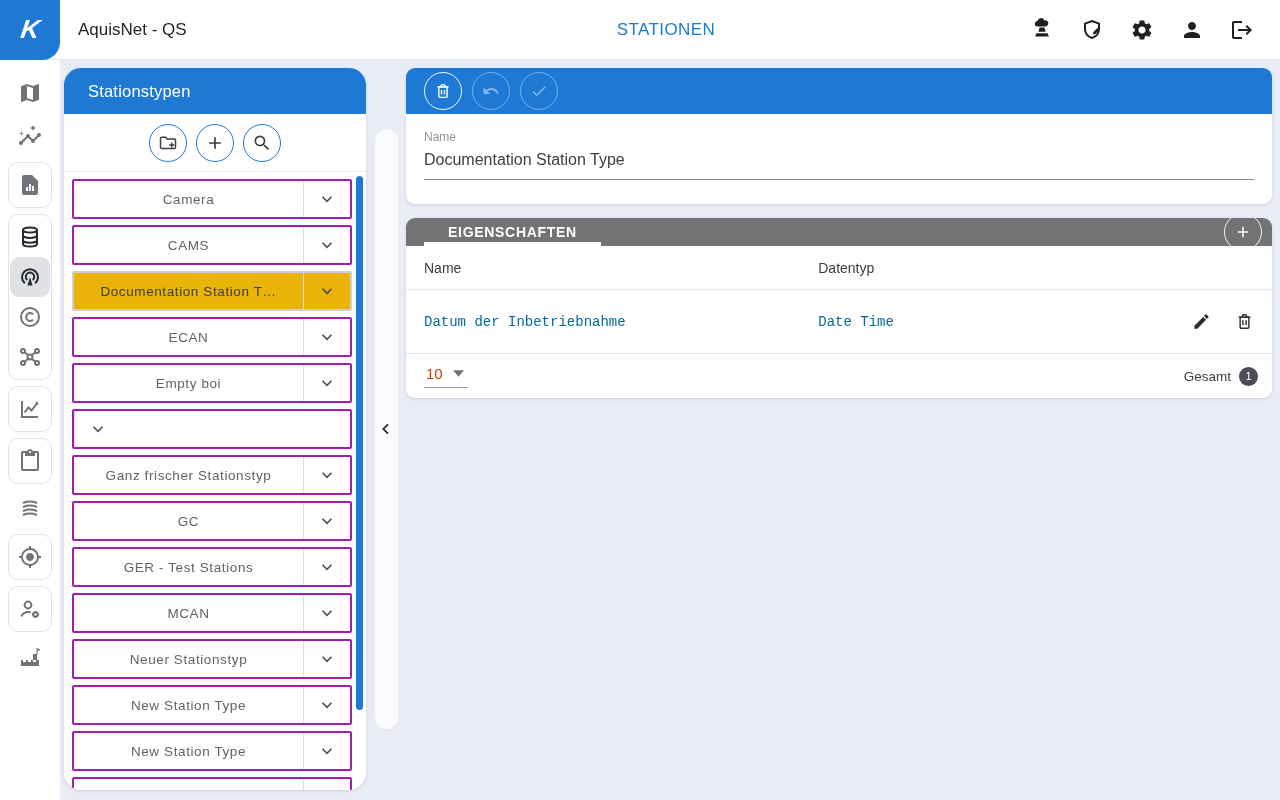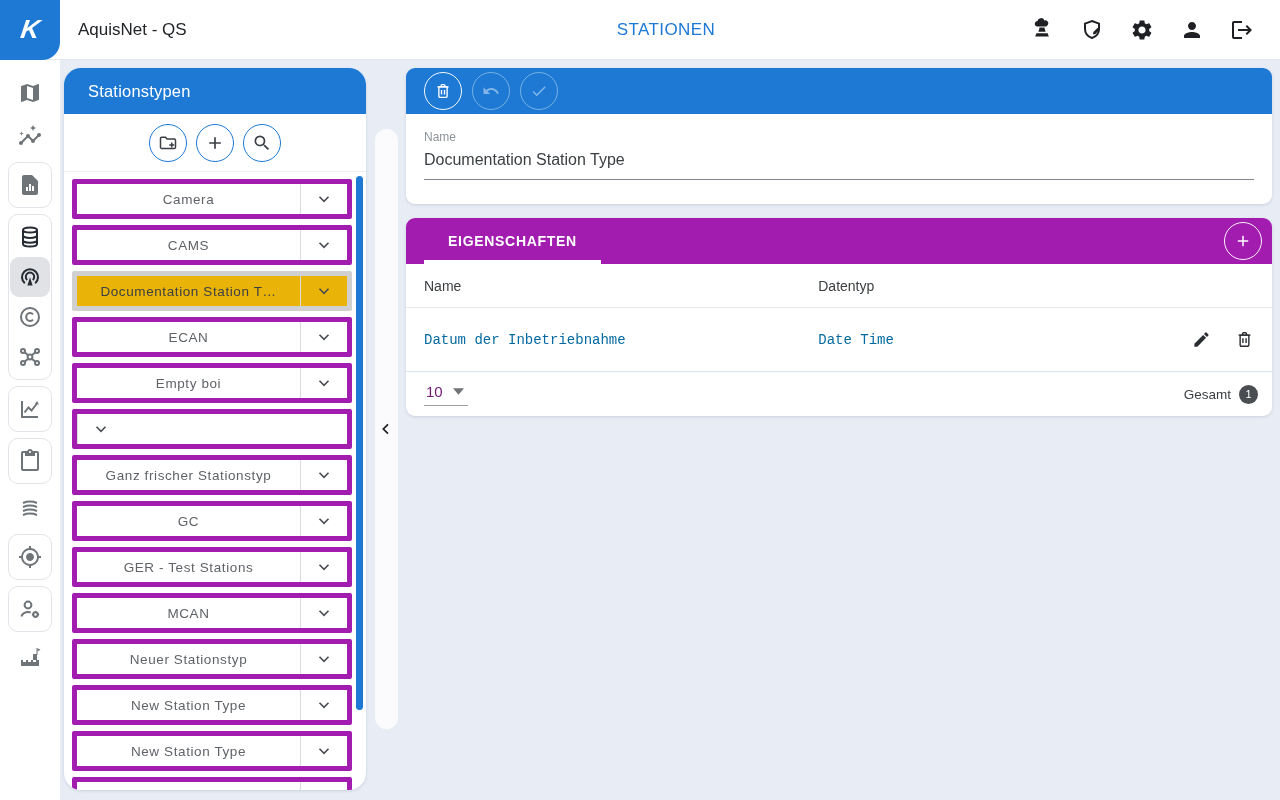--- a/index.html
+++ b/index.html
@@ -28,21 +28,21 @@
 
   .content { flex:1; display:flex; padding:8px 8px 10px 4px; }
 
   
   .left-panel { width:302px; background:#fff; border-radius:17px; box-shadow:0 1px 3px rgba(25,40,80,.14); display:flex; flex-direction:column; overflow:hidden; flex:0 0 auto; height:722px; }
   .panel-header { background:#1d79d4; color:#fff; height:46px; display:flex; align-items:center; padding-left:24px; font-size:16.5px; font-weight:500; letter-spacing:.2px; flex:0 0 auto; }
   .panel-toolbar { display:flex; justify-content:center; align-items:center; gap:9px; padding:10px 0 9px; border-bottom:1px solid #eceef2; flex:0 0 auto; }
   .round-btn { width:38px; height:38px; border-radius:50%; border:1px solid #1d79d4; background:#fff; display:flex; align-items:center; justify-content:center; color:#3a3f45; cursor:pointer; }
   .round-btn svg { width:20px; height:20px; }
   .type-list { position:relative; flex:1; padding:7px 14px 0 8px; overflow:hidden; }
-  .type-item { height:40px; border:5px solid #a21caf; border-radius:2px; background:#fff; display:flex; margin-bottom:6px; cursor:pointer;text-align:center; }
+  .type-item { height:40px; border:2px solid #a21caf; border-radius:2px; background:#fff; display:flex; margin-bottom:6px; cursor:pointer;text-align:center; }
   .type-item-label { flex:1; display:flex; align-items:center; justify-content:center; font-size:13.5px; color:#5f6368; letter-spacing:.6px; white-space:nowrap; overflow:hidden; }
   .type-item-expand { width:47px; border-left:1px solid #dadce0; display:flex; align-items:center; justify-content:center; color:#4a4d52; cursor:pointer; }
   .type-item-expand svg { width:18px; height:18px; }
   .type-item.selected { background:#eab308; border-color:#d0d0d0; }
   .type-item.selected .type-item-label { color:#3c4043; }
   .list-scrollbar { position:absolute; top:4px; right:3px; width:7px; height:534px; background:#1d79d4; border-radius:4px; cursor:grab; }
 
   
   .handle-col { width:40px; display:flex; align-items:center; justify-content:center; flex:0 0 auto; }
   .handle { width:23px; height:600px; background:rgba(255,255,255,.8); border-radius:12px; display:flex; align-items:center; justify-content:center; cursor:pointer; }
@@ -55,35 +55,35 @@
   .card-title { font-size:16px; font-weight:500; letter-spacing:.2px; flex:1; }
   .hdr-actions { display:flex; gap:10px; align-items:center; }
   .circle-btn { width:38px; height:38px; border-radius:50%; border:1.5px solid rgba(255,255,255,.95); background:transparent; color:#fff; display:flex; align-items:center; justify-content:center; cursor:pointer; }
   .circle-btn svg { width:18px; height:18px; }
   .circle-btn.disabled { border-color:rgba(255,255,255,.4); color:rgba(255,255,255,.45); }
   .card-body { padding:16px 18px 24px; }
   .field-label { font-size:12px; color:#8f949b; margin-bottom:5px; }
   .name-input { width:100%; border:none; border-bottom:1px solid #82868d; font-size:16px; color:#3c4043; padding:2px 0 10px; outline:none; background:transparent; font-family:"Liberation Sans", sans-serif; }
 
   
-  .tabbar { background:#a21caf; height:46px; display:flex; align-items:stretch; padding:0 10px 0 18px; }
+  .tabbar { background:#737373; height:28px; display:flex; align-items:stretch; padding:0 10px 0 18px; }
   .tab { position:relative; display:flex; align-items:center; padding:0 24px; font-size:14px; font-weight:bold; letter-spacing:.7px; color:rgba(255,255,255,.72); cursor:pointer; }
   .tab.active { color:#fff; }
   .tab.active::after { content:""; position:absolute; left:0; right:0; bottom:0; height:4px; background:#fff; }
   .tab-spacer { flex:1; }
   .tabbar .hdr-actions { align-self:center; }
 
   .prop-table { }
   .trow { display:grid; grid-template-columns:47.5% 1fr 120px; align-items:center; padding:0 18px; }
   .trow.head { height:44px; border-bottom:1px solid #e8eaed; font-size:14px; color:#3c4043; }
   .trow.data { height:64px; border-bottom:1px solid #d9e5f3; font-size:14px; color:#0369a1;font-family:Liberation Mono, monospace; }
   .row-actions { display:flex; justify-content:flex-end; gap:24px; color:#2a2e33; }
   .row-actions svg { width:19px; height:19px; cursor:pointer; }
   .tfoot { height:44px; display:flex; align-items:center; padding:0 14px 0 18px; }
-  .page-size { display:flex; align-items:center; gap:10px; border-bottom:1px solid #9aa0a6; padding:0 4px 5px 2px; font-size:15px; color:#701a75; cursor:pointer; }
+  .page-size { display:flex; align-items:center; gap:10px; border-bottom:1px solid #9aa0a6; padding:0 4px 5px 2px; font-size:15px; color:#c2410c; cursor:pointer; }
   .page-size svg { width:11px; height:7px; color:#6f7479; }
   .tfoot-spacer { flex:1; }
   .total-wrap { display:flex; align-items:center; gap:8px; font-size:13.5px; color:#3c4043; }
   .badge { width:19px; height:19px; border-radius:50%; background:#4a4d52; color:#fff; font-size:11px; display:flex; align-items:center; justify-content:center; }
 </style>
 </head>
 <body>
 
 <header class="topbar">
   <div class="logo">

